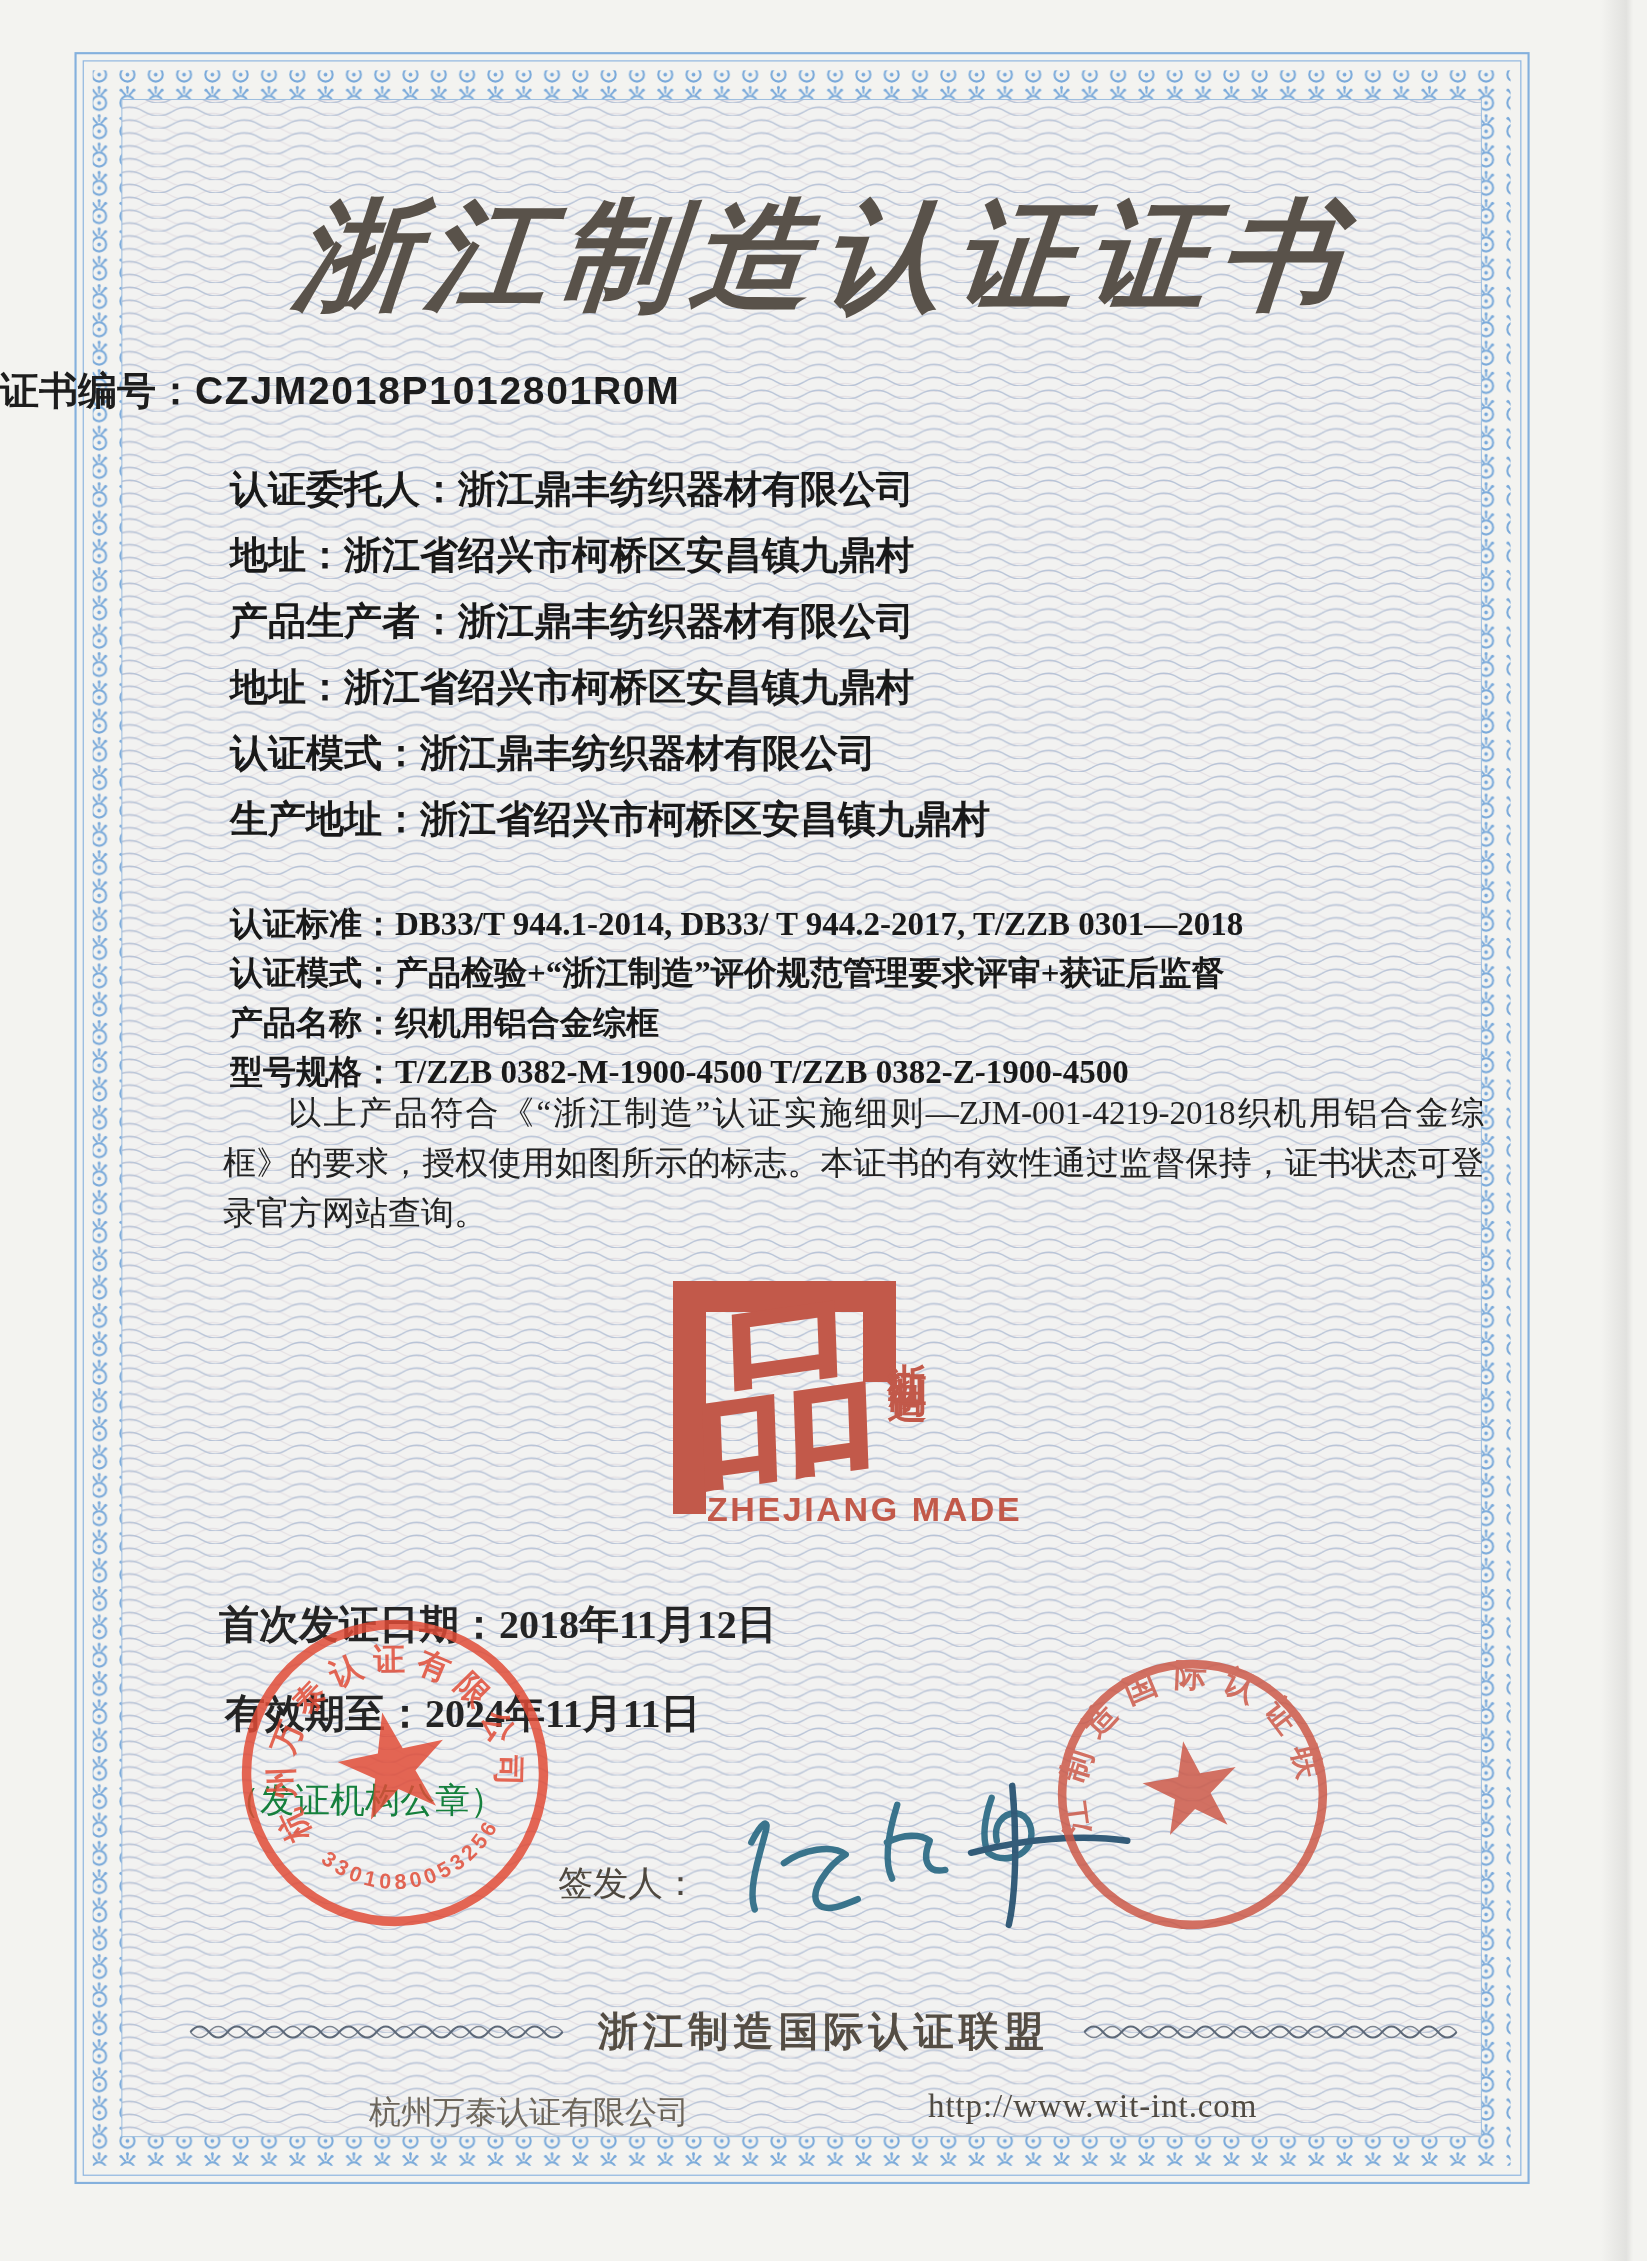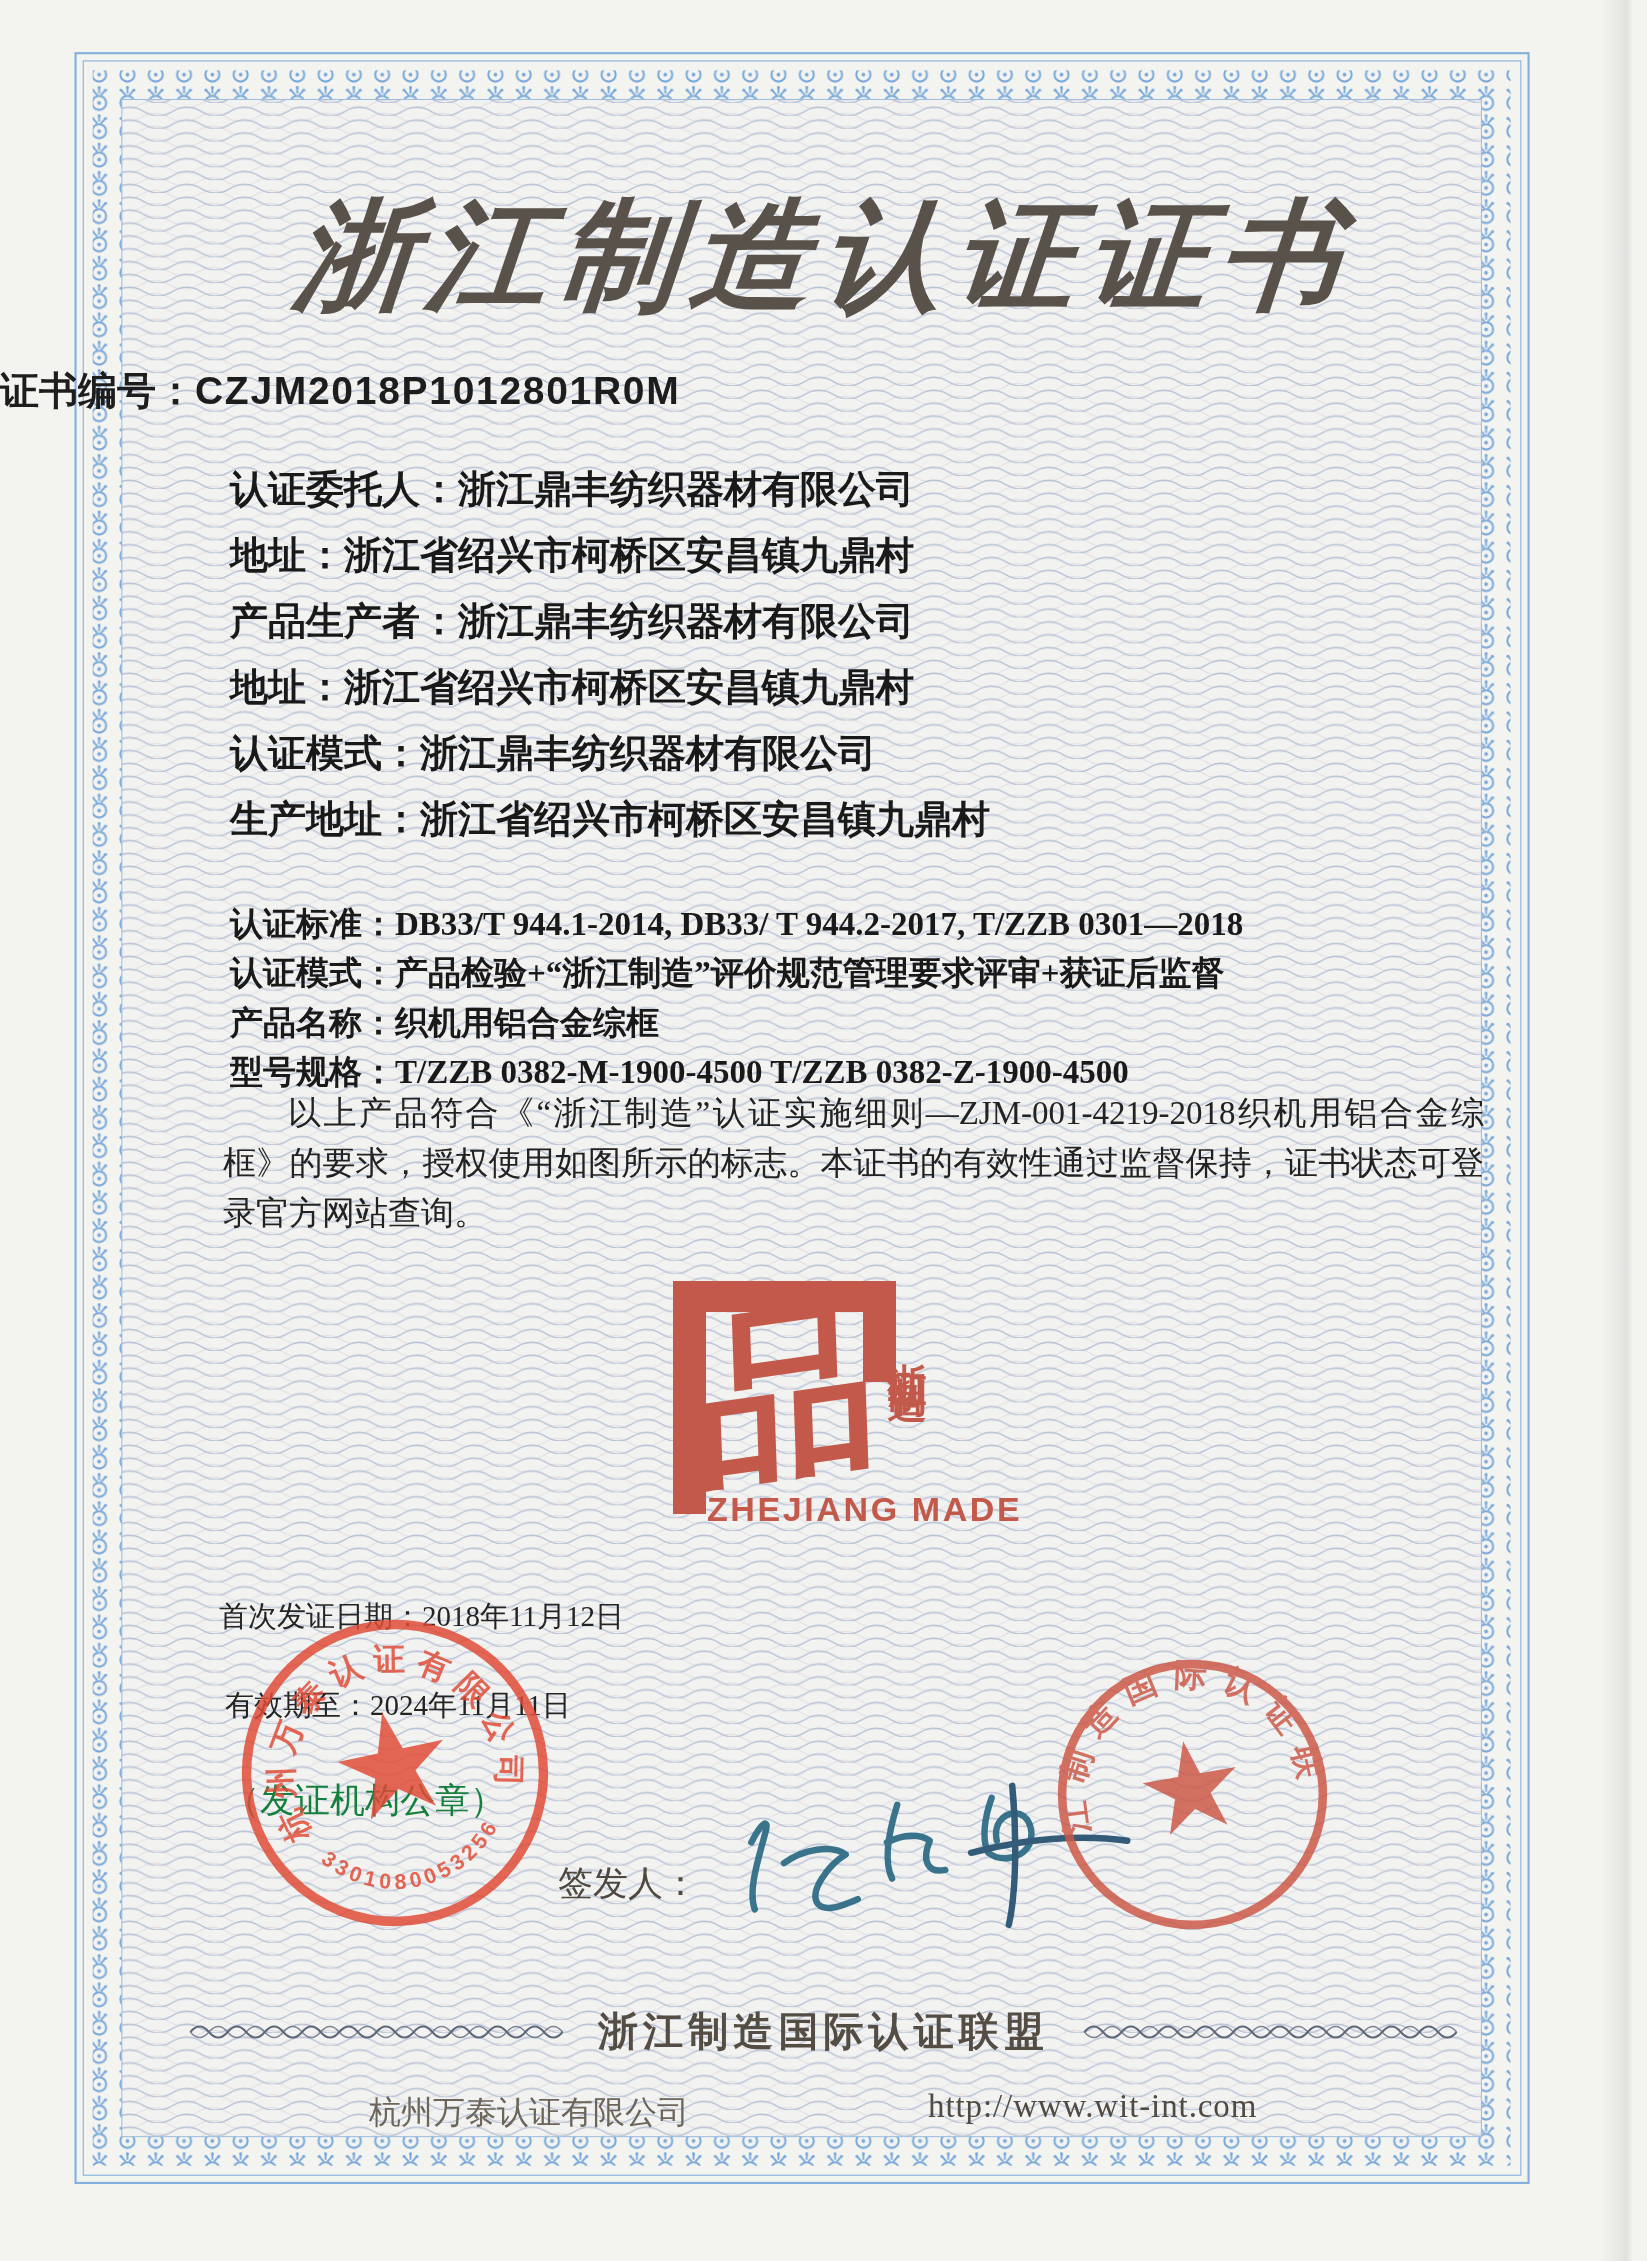--- a/index.html
+++ b/index.html
@@ -44,21 +44,21 @@
   .logo .vert{
     position:absolute;left:214px;top:51px;writing-mode:vertical-rl;
     font-size:39px;font-weight:bold;color:#c2594a;letter-spacing:6.9px;line-height:41px;
   }
   .logo .caption{
     position:absolute;left:34px;top:209px;
     font-family:"Liberation Sans","DejaVu Sans",sans-serif;
     font-size:34px;font-weight:bold;letter-spacing:2.6px;color:#c2594a;white-space:nowrap;
   }
   
-  .dline{font-size:29px;font-weight:normal;white-space:nowrap;color:#242424;}
+  .dline{font-size:40px;font-weight:bold;white-space:nowrap;color:#242424;}
   .first-issue{left:219px;top:1597px;}
   .valid-until{left:225px;top:1686px;}
   .seal-note{left:225px;top:1777px;font-size:35px;font-weight:normal;color:#15803d;}
   .signer{left:558px;top:1860px;font-size:35px;color:#4e483f;}
   
   .band{
     top:2004px;left:0;width:1647px;display:flex;align-items:center;
     justify-content:center;gap:33px;
   }
   .band .btitle{

